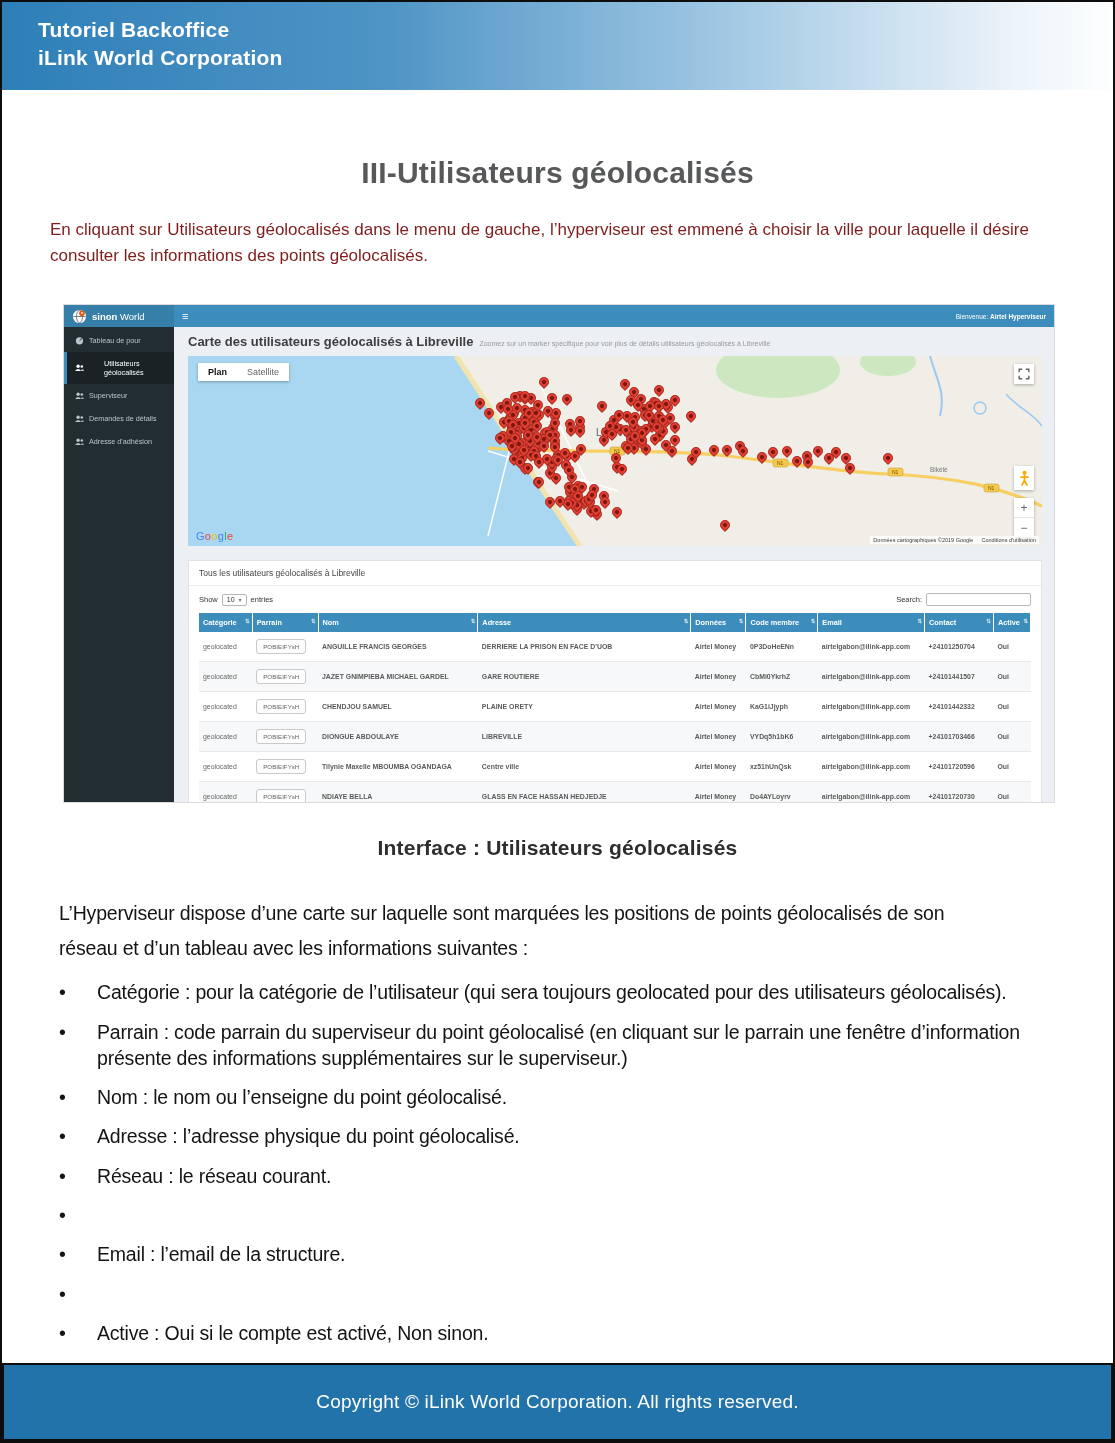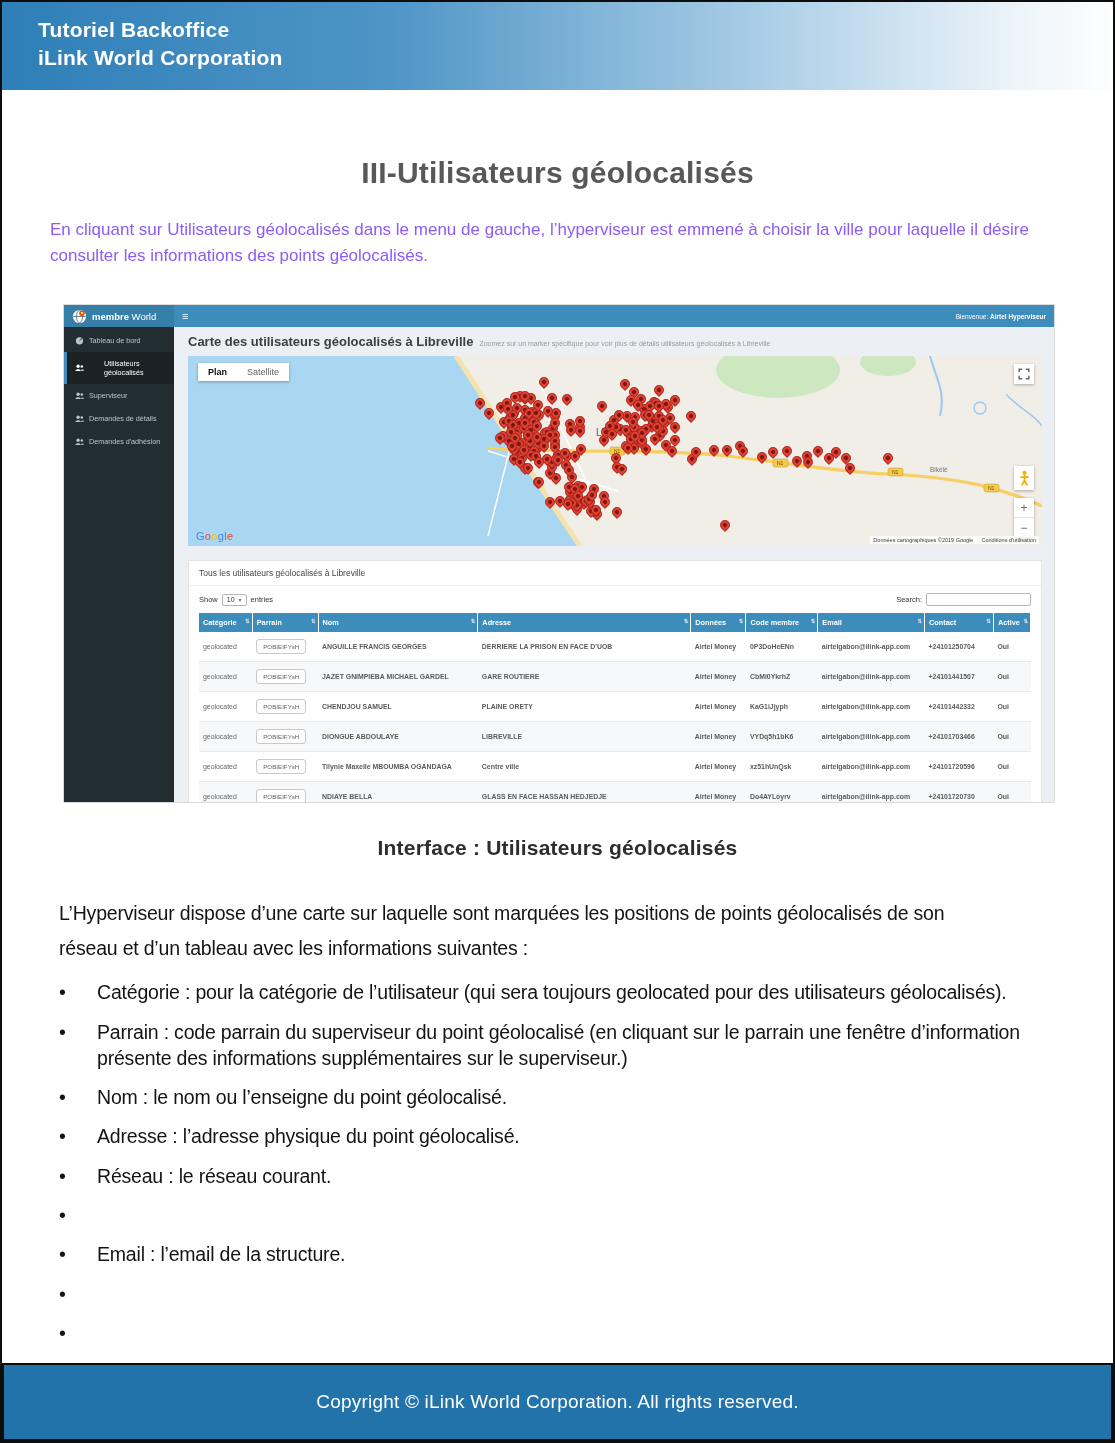--- a/index.html
+++ b/index.html
@@ -4,21 +4,21 @@
 <style>
   html,body{margin:0;padding:0;background:#fff;}
   body{font-family:"Liberation Sans", sans-serif;}
   .page{position:relative;width:1115px;height:1443px;box-sizing:border-box;border:2px solid #0d0d0d;background:#fff;overflow:hidden;}
 
   
   .doc-header{height:88px;background:linear-gradient(90deg,var(--header-blue) 0%, #4f95c6 35%, #a9cde6 68%, #eef5fa 92%, #fdfefe 100%);color:#fff;padding:14px 0 0 36px;box-sizing:border-box;}
   .doc-header div{font-size:21px;line-height:28px;font-weight:600;letter-spacing:.2px;}
 
   .doc-title{margin-top:66px;text-align:center;font-size:30px;font-weight:700;color:#57585a;letter-spacing:.2px;}
-  .doc-intro{margin:27px 46px 13px 48px;font-size:17px;line-height:1.55;color:#8b5cf6;max-width:1010px;}
+  .doc-intro{margin:27px 46px 13px 48px;font-size:17px;line-height:1.55;color:#7f1d1d;max-width:1010px;}
 
   
   .shot{position:absolute;left:62px;top:303px;width:990px;height:497px;background:#ecf0f5;overflow:hidden;box-shadow:0 0 0 1px #dcdcdc;font-family:"Liberation Sans",sans-serif;}
   .app-nav{display:flex;height:22px;}
   .app-logo{width:110px;background:var(--app-logo-bg);display:flex;align-items:center;gap:5px;padding-left:8px;box-sizing:border-box;}
   .brand{color:#fff;font-size:9.5px;}
   .brand b{font-weight:700;}
   .app-bar{flex:1;background:var(--app-navbar);display:flex;align-items:center;justify-content:space-between;padding:0 8px;}
   .burger{color:#fff;font-size:11px;cursor:pointer;line-height:1;}
   .welcome{color:#fff;font-size:6.5px;}
@@ -105,39 +105,39 @@
   <div class="shot">
     <div class="app-nav">
       <div class="app-logo">
         <svg width="15" height="15" viewBox="0 0 16 16">
           <circle cx="8" cy="8" r="7" fill="#ffffff"></circle>
           <ellipse cx="8" cy="8" rx="3.2" ry="6.6" fill="none" stroke="#5a6b77" stroke-width="0.9"></ellipse>
           <line x1="1.4" y1="8" x2="14.6" y2="8" stroke="#5a6b77" stroke-width="0.9"></line>
           <circle cx="10.6" cy="4.6" r="3" fill="#e8590c"></circle>
           <circle cx="10.6" cy="4.2" r="1" fill="#ffffff"></circle>
         </svg>
-        <span class="brand"><b>membre</b><span> World</span></span>
+        <span class="brand"><b>sinon</b><span> World</span></span>
       </div>
       <div class="app-bar">
         <span class="burger">≡</span>
         <span class="welcome"><span>Bienvenue:</span> <b>Airtel Hyperviseur</b></span>
       </div>
     </div>
 
     <div class="app-body">
       <div class="sidebar">
         <div>
 
         <div class="side-item">
             <svg width="9" height="9" viewBox="0 0 9 9">
               <circle cx="4.5" cy="4.8" r="3.6" fill="currentColor"></circle>
               <line x1="4.5" y1="4.8" x2="7" y2="2.4" stroke="#222d32" stroke-width="1"></line>
             </svg>
 
-            <span>Tableau de bord</span>
+            <span>Tableau de pour</span>
           </div>
             <div class="side-item active">
 
             <svg width="9" height="8" viewBox="0 0 9 8">
               <circle cx="3.1" cy="2.2" r="1.7" fill="currentColor"></circle>
               <path d="M0.4,7 C0.4,4.6 5.8,4.6 5.8,7 Z" fill="currentColor"></path>
               <circle cx="6.8" cy="2.5" r="1.3" fill="currentColor"></circle>
               <path d="M5.9,6.8 C6.2,4.9 8.9,5 8.9,6.8 Z" fill="currentColor"></path>
             </svg>
             <span>Utilisateurs géolocalisés</span>
@@ -163,21 +163,21 @@
             <span>Demandes de détails</span>
           </div>
             <div class="side-item">
 
             <svg width="9" height="8" viewBox="0 0 9 8">
               <circle cx="3.1" cy="2.2" r="1.7" fill="currentColor"></circle>
               <path d="M0.4,7 C0.4,4.6 5.8,4.6 5.8,7 Z" fill="currentColor"></path>
               <circle cx="6.8" cy="2.5" r="1.3" fill="currentColor"></circle>
               <path d="M5.9,6.8 C6.2,4.9 8.9,5 8.9,6.8 Z" fill="currentColor"></path>
             </svg>
-            <span>Demandes d'adhésion</span>
+            <span>Adresse d'adhésion</span>
           </div>
           </div>
       </div>
 
       <div class="content">
         <div class="content-h">
           <span class="h1">Carte des utilisateurs géolocalisés à Libreville</span>
           <span class="note">Zoomez sur un marker spécifique pour voir plus de détails utilisateurs géolocalisés à Libreville</span>
         </div>
 
@@ -642,18 +642,19 @@
       </div>
         <div class="bullet">
         <span class="dot">•</span>
         <span class="txt">Email : l’email de la structure.</span>
       </div>
         <div class="bullet">
         <span class="dot">•</span>
       </div>
         <div class="bullet">
         <span class="dot">•</span>
+        <span class="txt">Active : Oui si le compte est activé, Non sinon.</span>
       </div>
       </div>
   </div>
 
   <div class="doc-footer">Copyright © iLink World Corporation. All rights reserved.</div>
 </div>
 
 </body></html>

